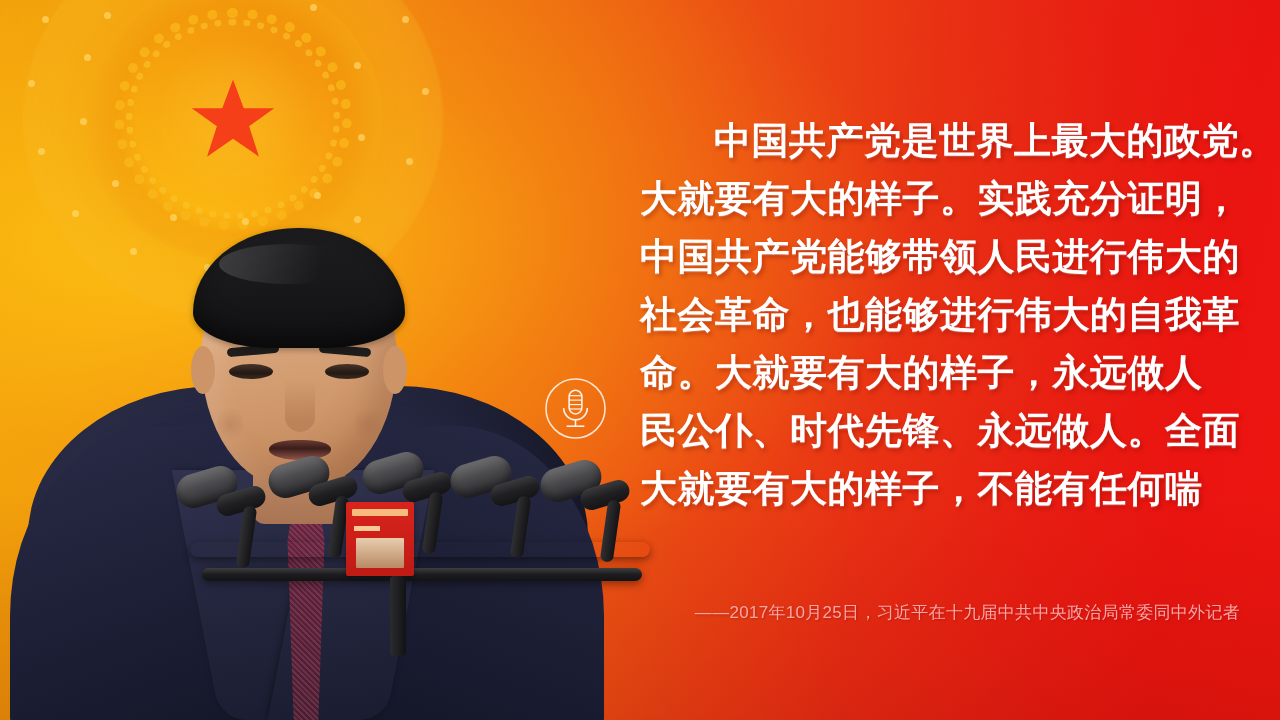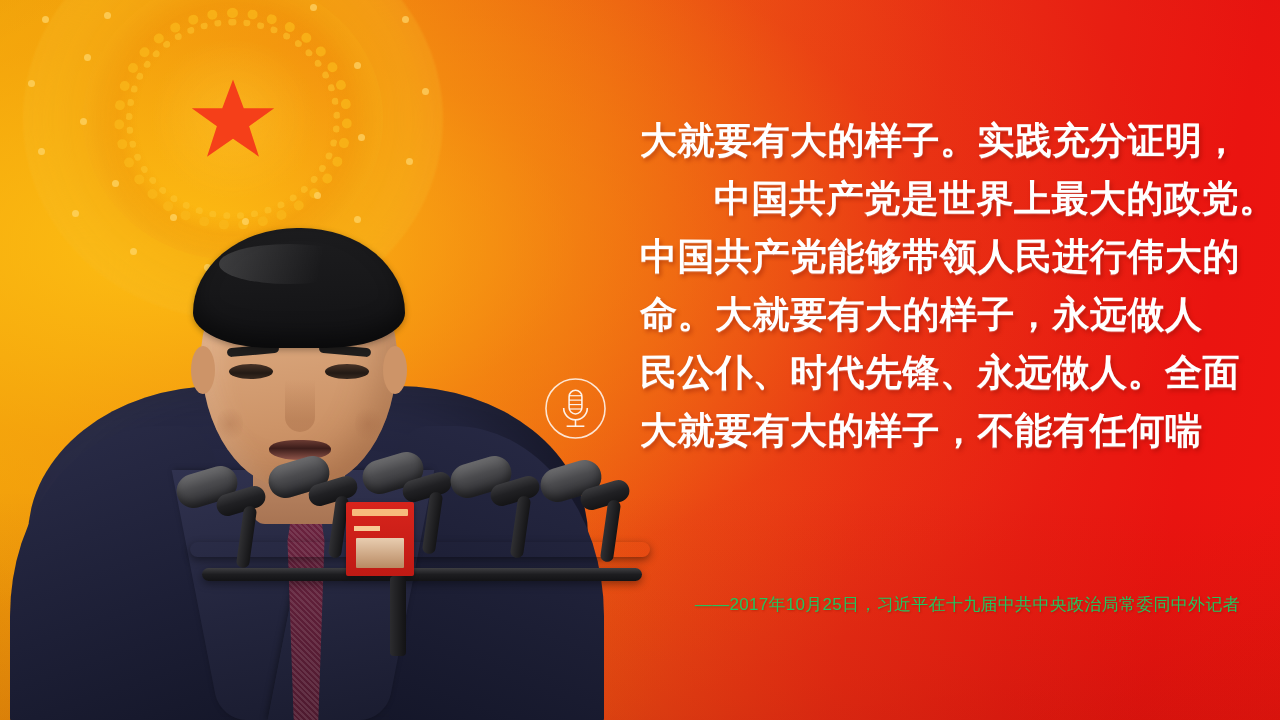--- a/index.html
+++ b/index.html
@@ -311,24 +311,25 @@
   }
   .quote-line.indent{ text-indent:74px; }
 
   .attrib{
     position:absolute; left:640px; top:592px; width:600px;
     text-align:right;
   }
   .attrib-line{
     font-size:17px;
     line-height:26px;
-    color:#22c55e;
+    color:#fca5a5;
     font-weight:400;
     letter-spacing:.3px;
     text-shadow:1px 1px 2px rgba(130,12,0,.35);
+    margin-top:8px;
   }
 </style>
 </head>
 <body>
 
 <div id="poster">
 
   <div class="bg-base"></div>
   <div class="bg-warm"></div>
   <div class="bg-vignette"></div>
@@ -446,23 +447,24 @@
     <line x1="25.5" y1="19" x2="38.5" y2="19" stroke="rgba(255,255,255,.9)" stroke-width="1.2"></line>
     <line x1="25.5" y1="23.5" x2="38.5" y2="23.5" stroke="rgba(255,255,255,.9)" stroke-width="1.2"></line>
     <line x1="25.5" y1="28" x2="38.5" y2="28" stroke="rgba(255,255,255,.9)" stroke-width="1.2"></line>
     <line x1="25.5" y1="32.5" x2="38.5" y2="32.5" stroke="rgba(255,255,255,.9)" stroke-width="1.2"></line>
     <path d="M20 31.5 a12 12 0 0 0 24 0" fill="none" stroke="rgba(255,255,255,.9)" stroke-width="1.6"></path>
     <line x1="32" y1="43.5" x2="32" y2="50" stroke="rgba(255,255,255,.9)" stroke-width="1.6"></line>
     <line x1="23" y1="50" x2="41" y2="50" stroke="rgba(255,255,255,.9)" stroke-width="1.6"></line>
   </svg>
 
   <div class="quote">
+    <div class="quote-line indent">中国共产党是世界上最大的政党。</div>
     <div class="quote-line">大就要有大的样子。实践充分证明，</div>
-    <div class="quote-line indent">中国共产党是世界上最大的政党。</div>
     <div class="quote-line">中国共产党能够带领人民进行伟大的</div>
+    <div class="quote-line">社会革命，也能够进行伟大的自我革</div>
     <div class="quote-line">命。大就要有大的样子，永远做人</div>
     <div class="quote-line">民公仆、时代先锋、永远做人。全面</div>
     <div class="quote-line">大就要有大的样子，不能有任何喘</div>
   </div>
 
   <div class="attrib">
     <div class="attrib-line">——2017年10月25日，习近平在十九届中共中央政治局常委同中外记者</div>
   </div>
 
 </div>

